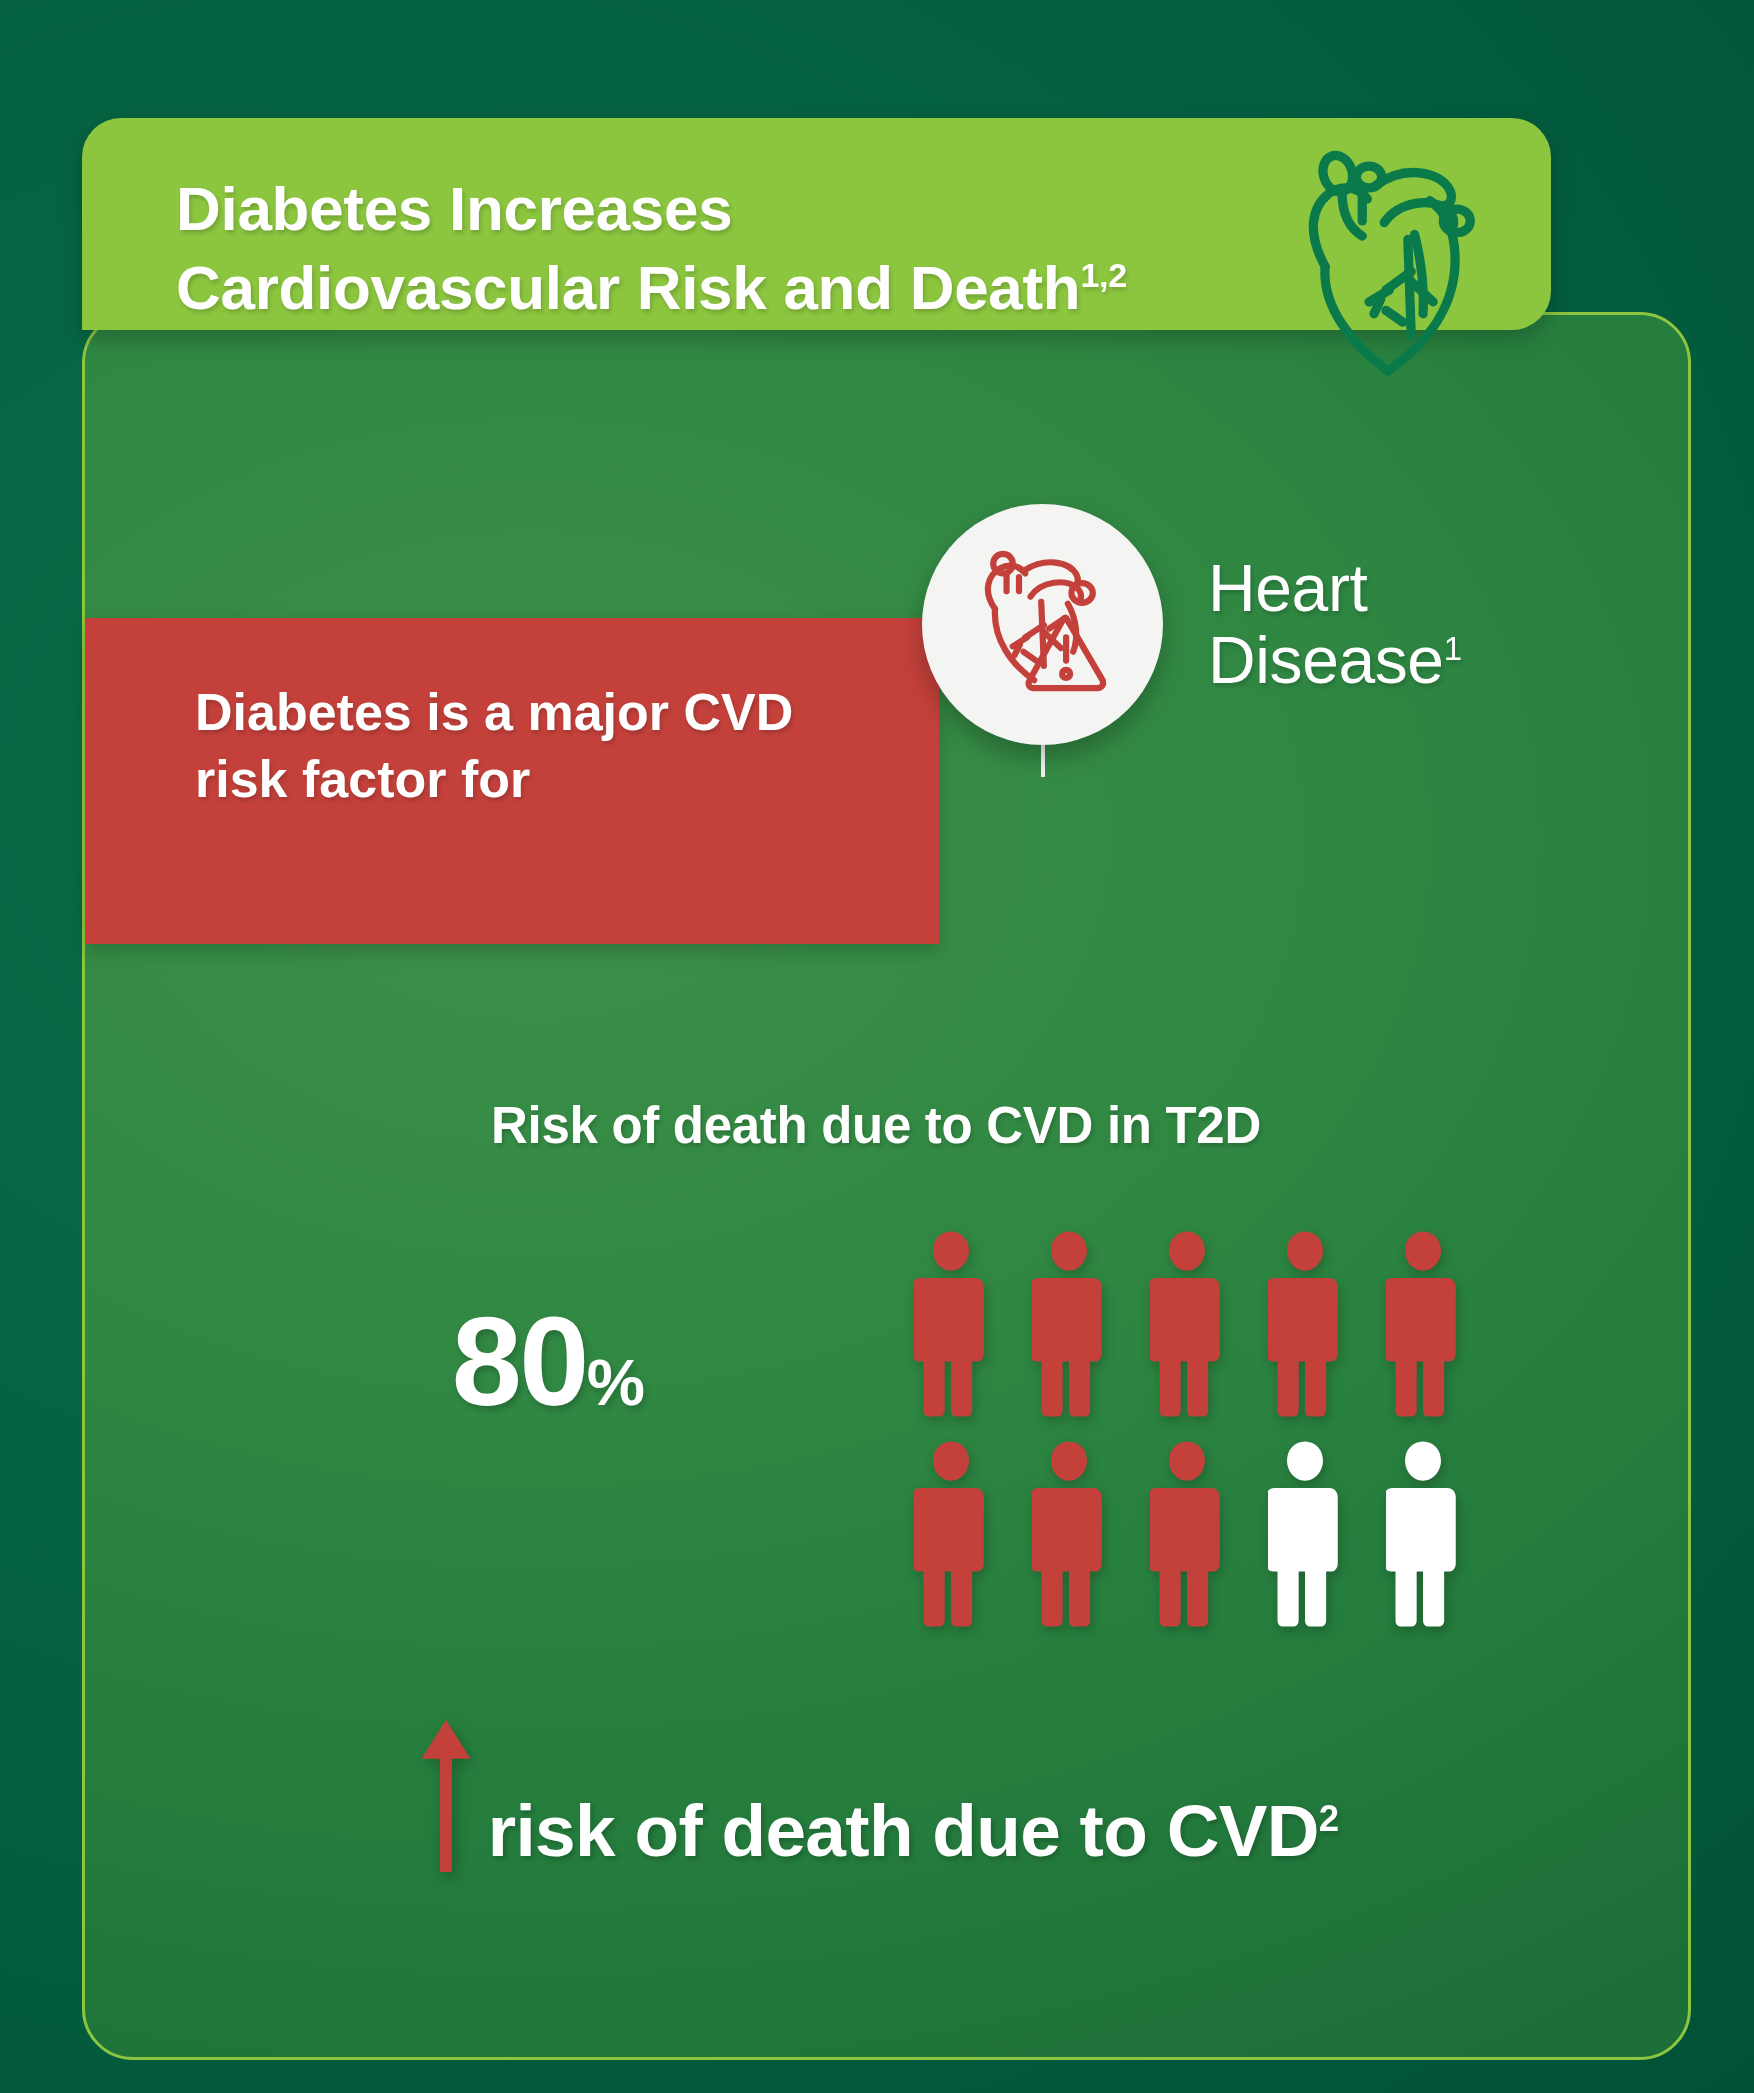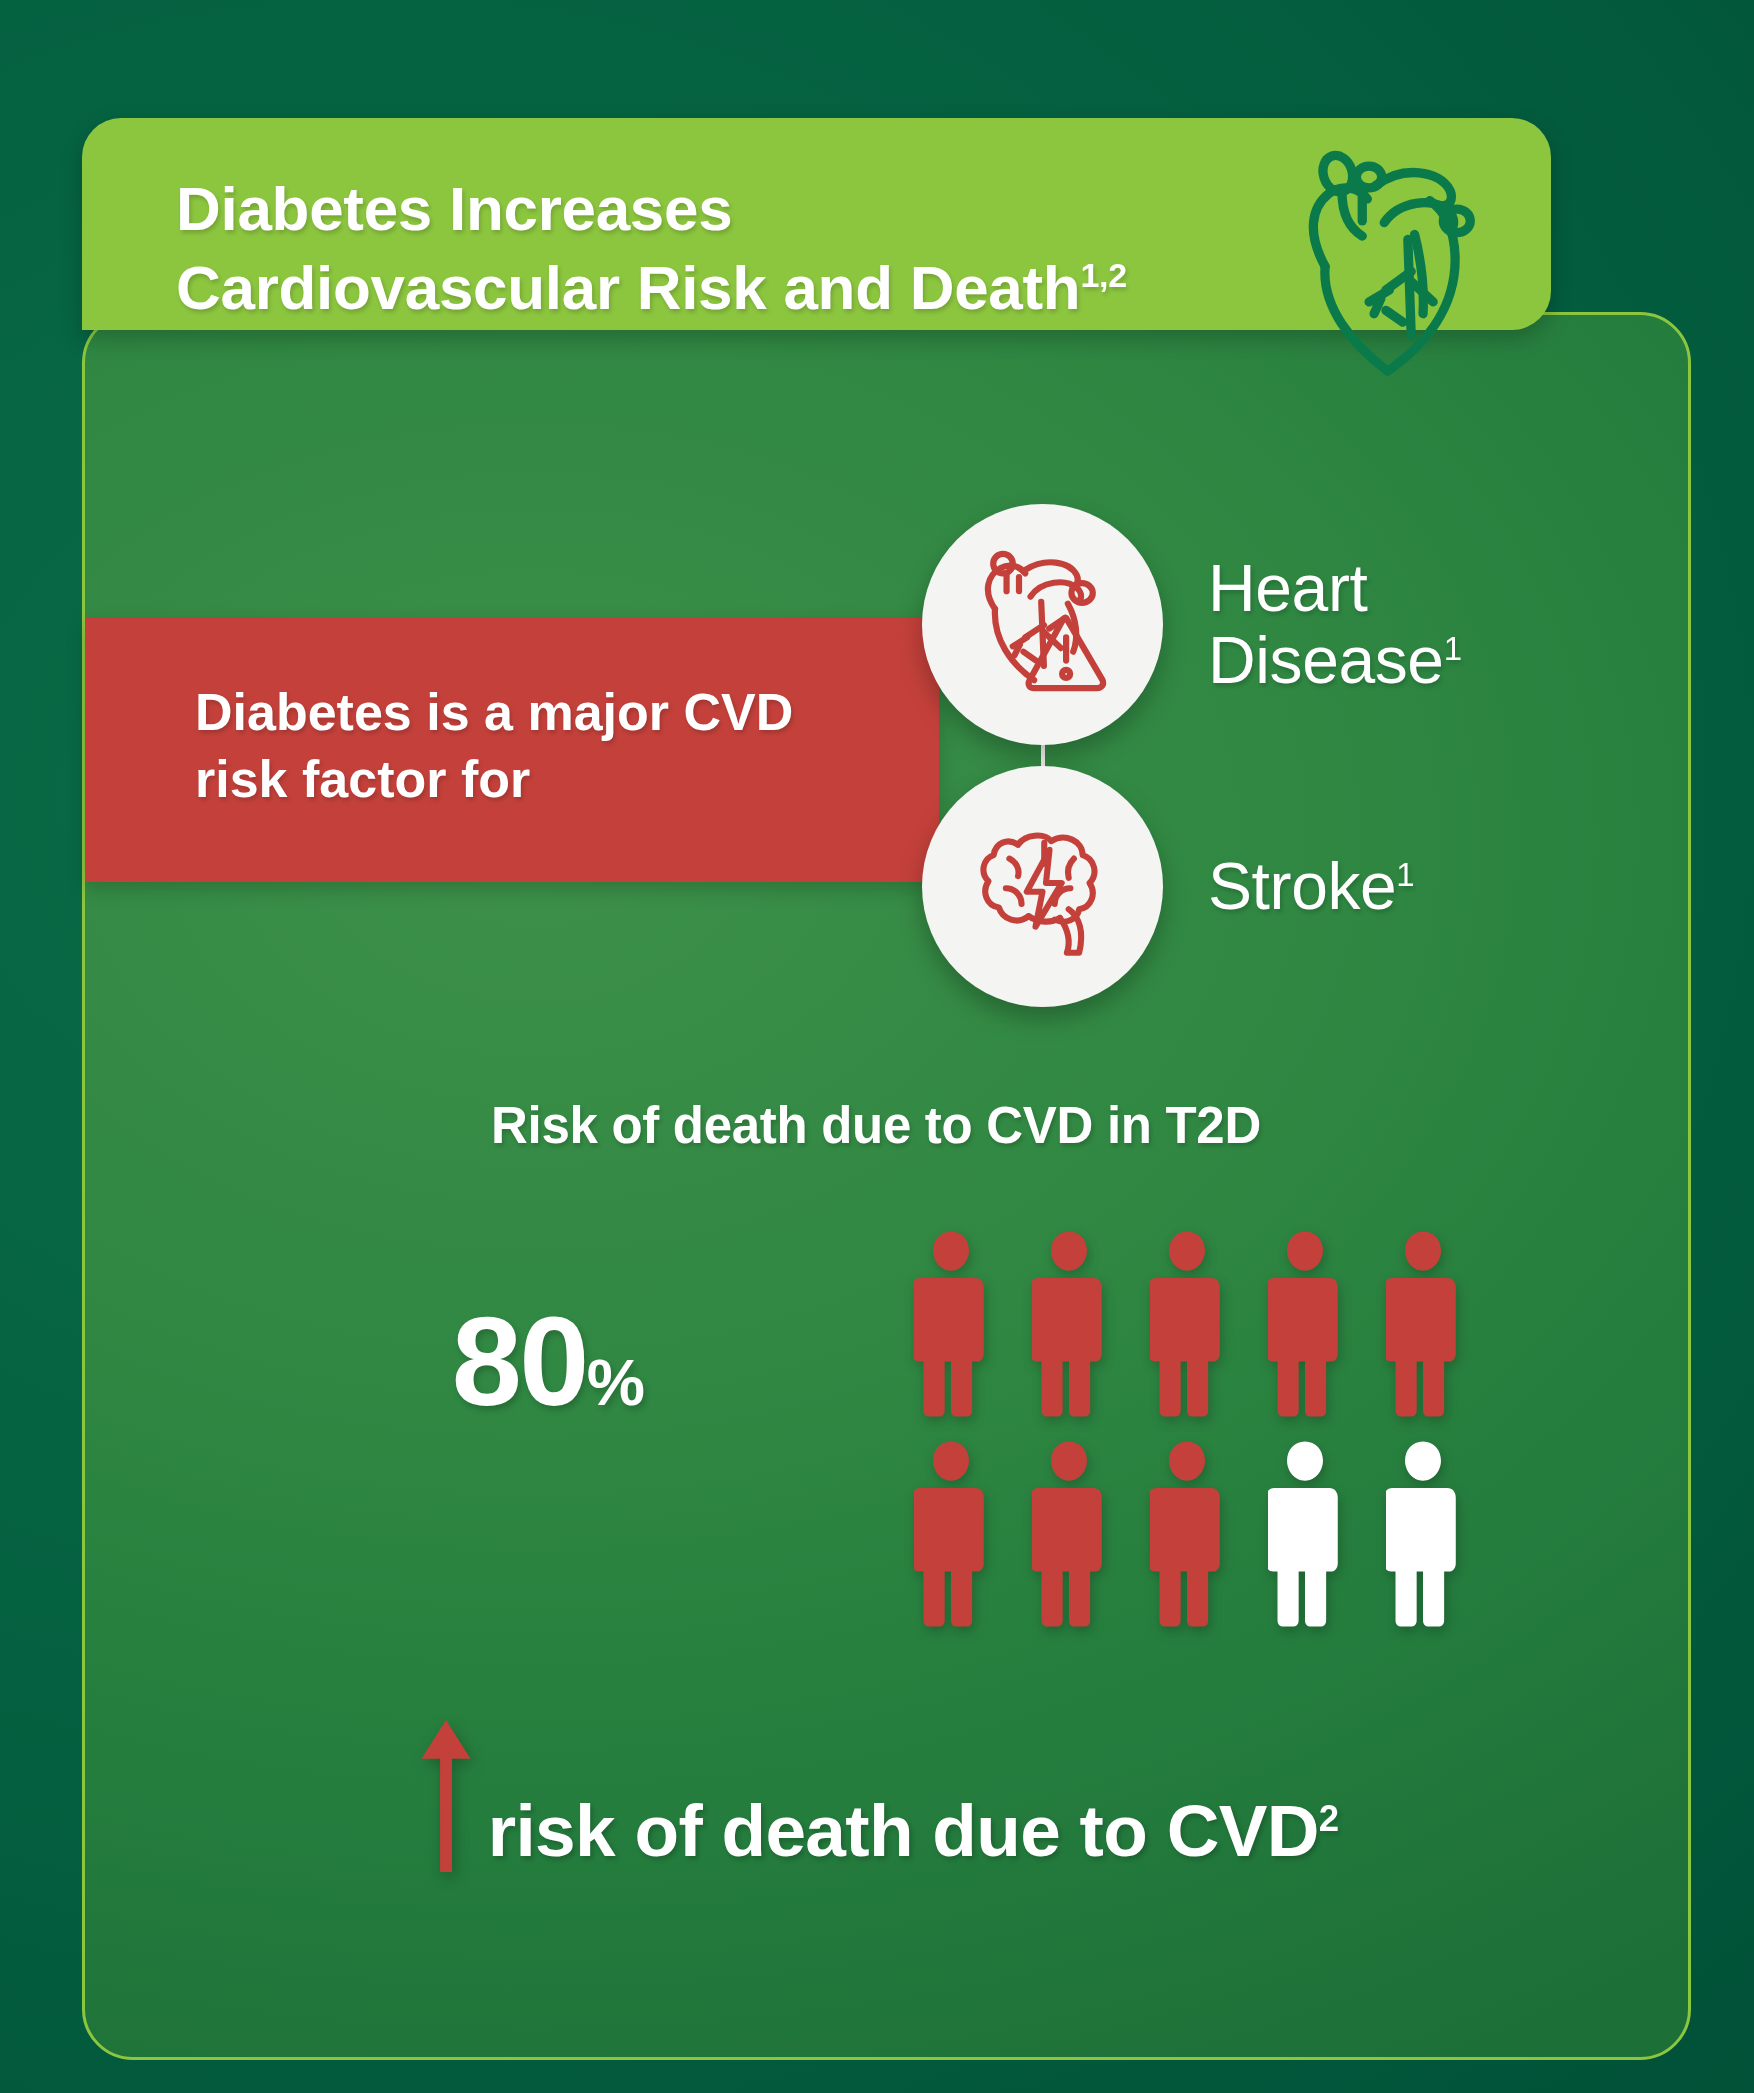--- a/index.html
+++ b/index.html
@@ -74,21 +74,21 @@
     width: 211px;
     height: 245px;
   }
 
   
   .red-banner {
     position: absolute;
     left: 85px;
     top: 618px;
     width: 854px;
-    height: 264px;
+    height: 326px;
     background: #c4413b;
     box-shadow: 0 6.7px 18.6px rgba(0, 0, 0, 0.18);
   }
   .red-banner-text {
     position: absolute;
     left: 110px;
     top: 61px;
     width: 675px;
     color: #ffffff;
     font-size: 52px;
@@ -324,38 +324,20 @@
 
         <path d="M116 82 L157 152 C159 157 156 161 151 161 L80 161 C75 161 72 157 75 152 L112 85 C113 82 115 82 116 82 Z"></path>
         <path d="M116 104 L116 130"></path>
         <circle cx="116" cy="145" r="4.5"></circle>
       </svg>
     </div>
     <div class="risk-label"><span>Heart
 Disease</span><sup>1</sup></div>
   </div>
 
-  <div class="risk-row row-stroke">
-    <div class="icon-circle">
-      <svg viewBox="0 0 180 180" width="157" height="157" fill="none" stroke="#c4413b" stroke-width="7" stroke-linecap="round" stroke-linejoin="round">
-        <path d="M62 42 C50 34 36 40 34 54 C22 58 18 74 28 84 C20 96 26 112 40 114 C44 128 62 134 74 124"></path>
-        <path d="M62 42 C70 30 92 28 100 38 C116 28 136 38 136 54 C150 58 154 76 144 86 C152 98 146 114 132 116 C130 128 116 134 104 128"></path>
-        <path d="M74 124 C86 132 100 132 110 126"></path>
-        <path d="M110 126 C120 140 122 154 118 166 L132 166 C138 142 132 124 120 116"></path>
-        <path d="M52 58 C60 62 64 70 62 78"></path>
-        <path d="M48 92 C58 92 66 100 66 110"></path>
-        <path d="M122 92 C112 92 104 100 104 110"></path>
-        <path d="M126 58 C120 64 118 72 120 80"></path>
-        <path d="M92 40 L92 64"></path>
-
-        <path d="M98 48 L72 96 L90 96 L82 136 L112 86 L94 86 Z"></path>
-      </svg>
-    </div>
-    <div class="risk-label"><span>Stroke</span><sup>1</sup></div>
-  </div>
 
   <div class="section-heading">Risk of death due to CVD in T2D</div>
 
   <div class="stat-block">
     <div class="stat-value"><span>80</span><span class="unit">%</span></div>
   </div>
 
   <div class="pictogram">
     <span class="person">
         <svg viewBox="0 0 70 180" width="74" height="191">

